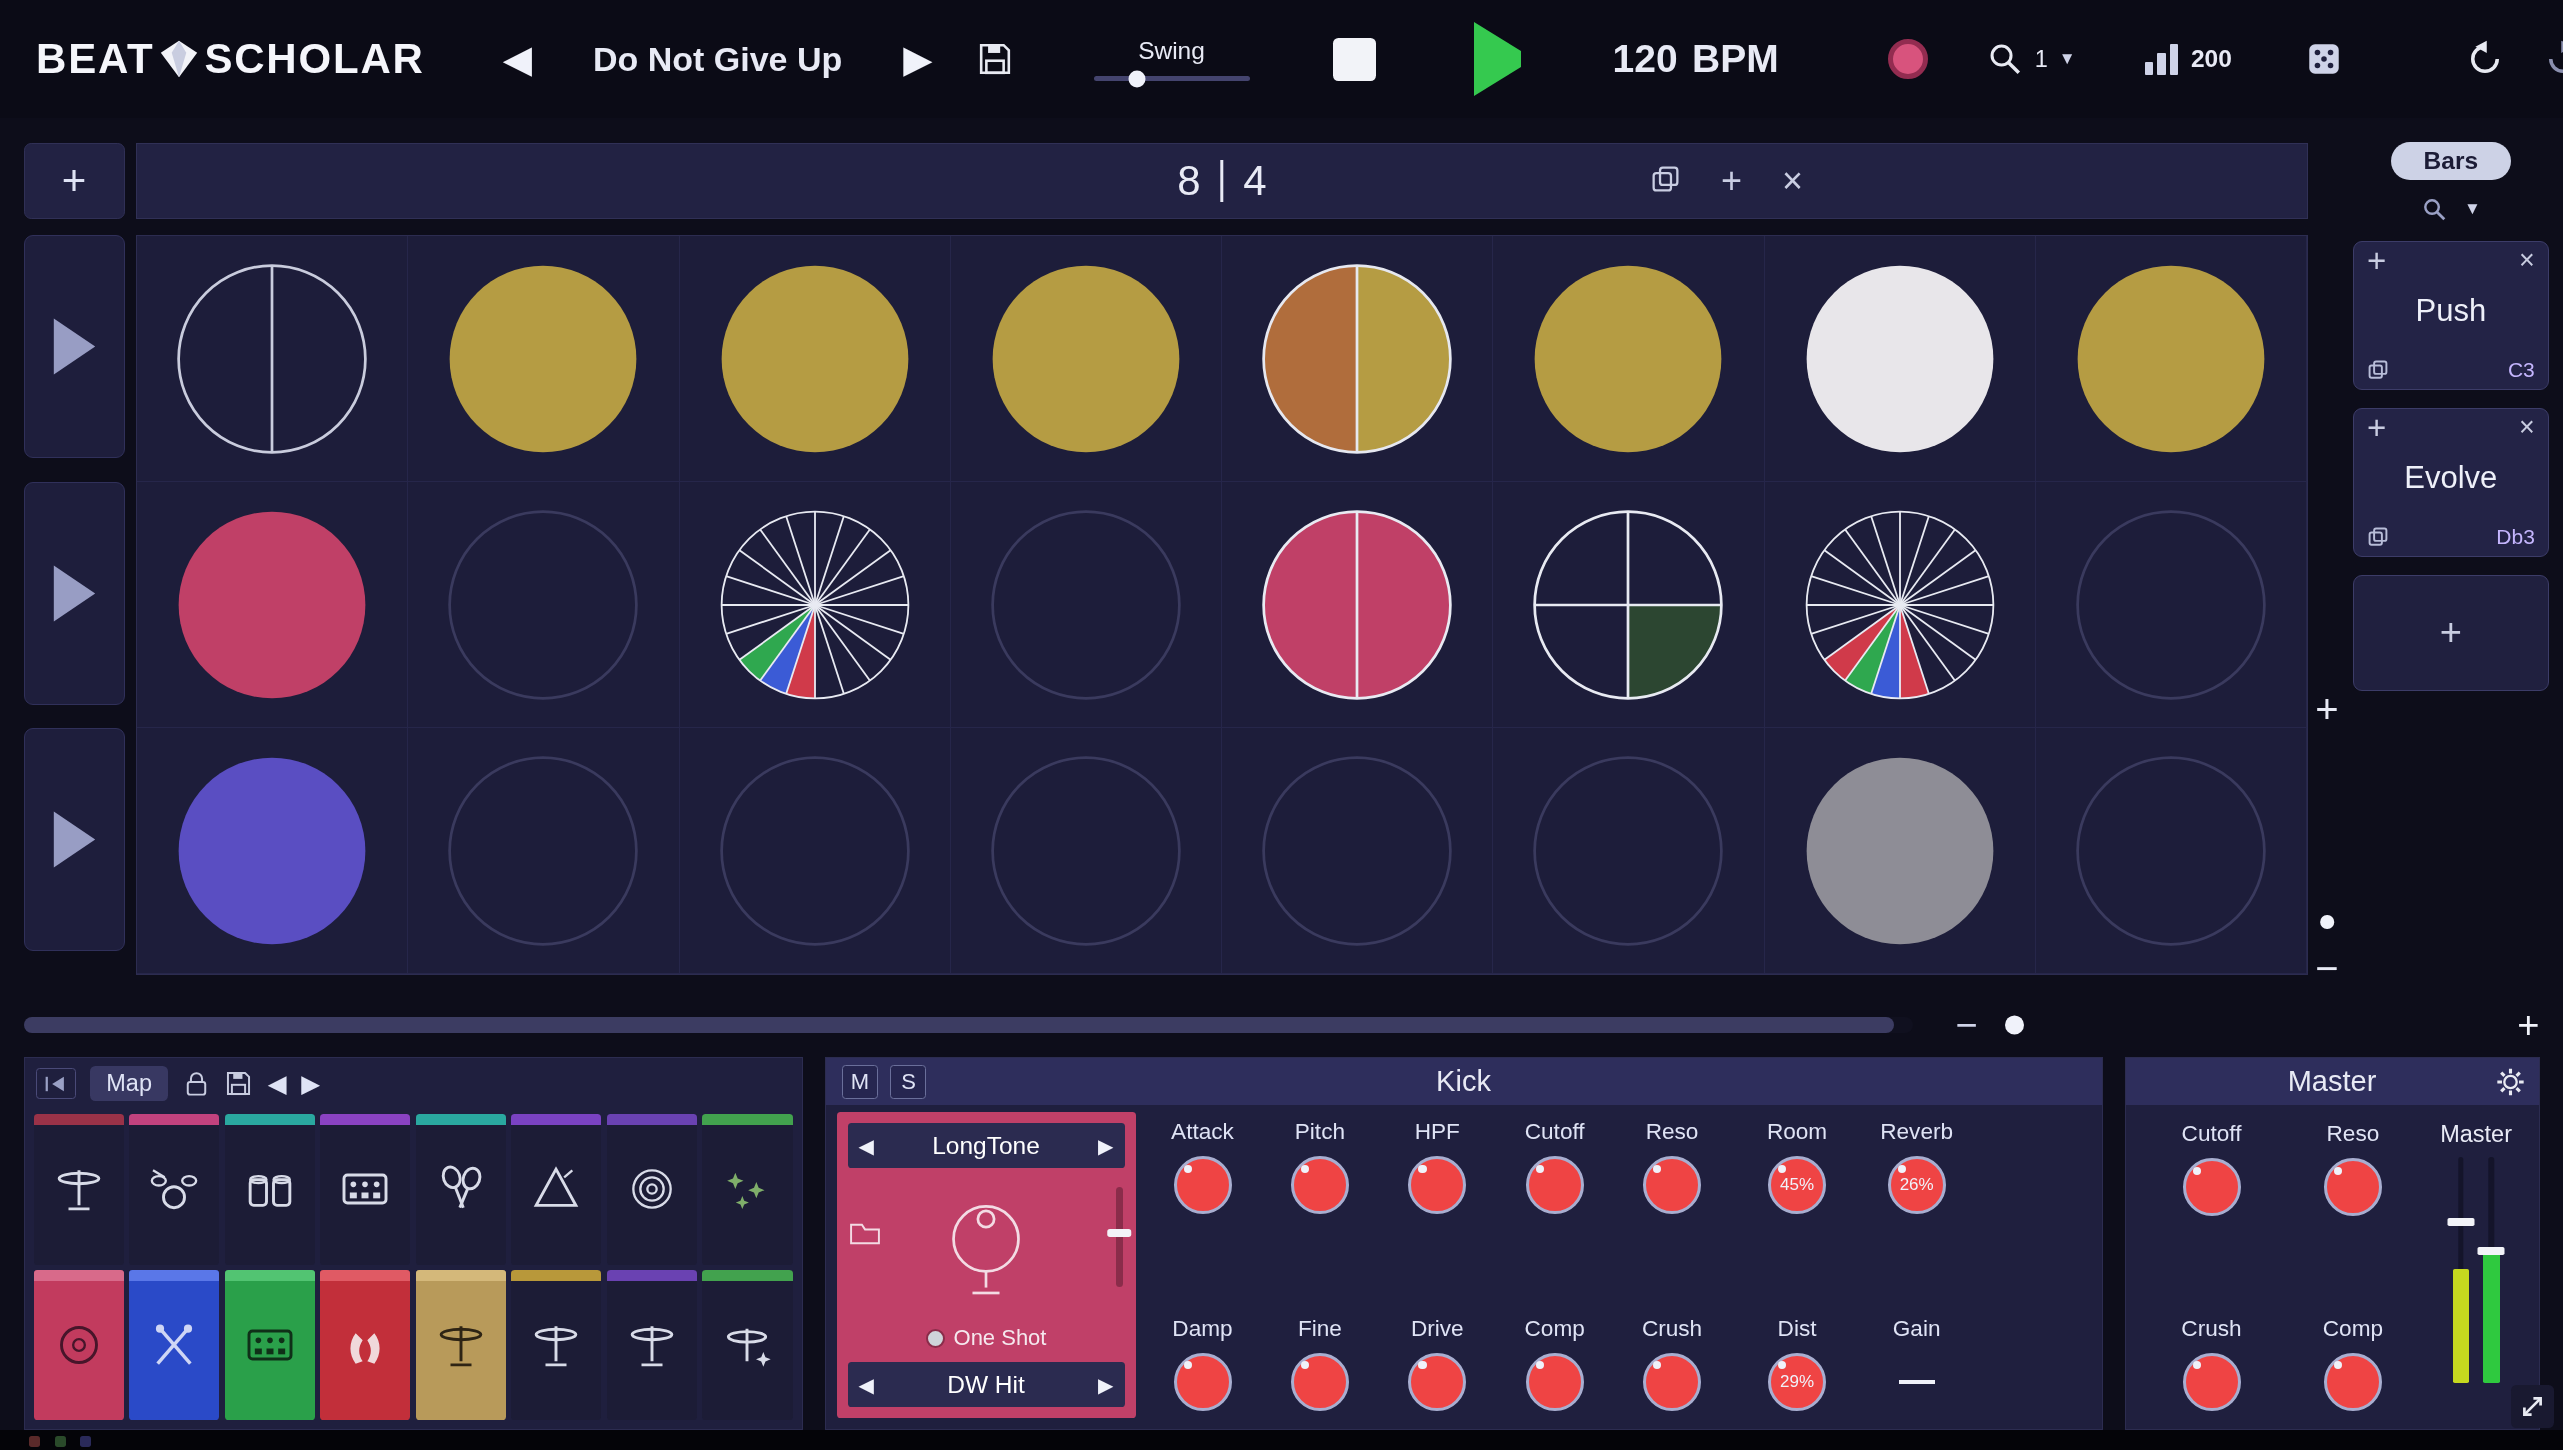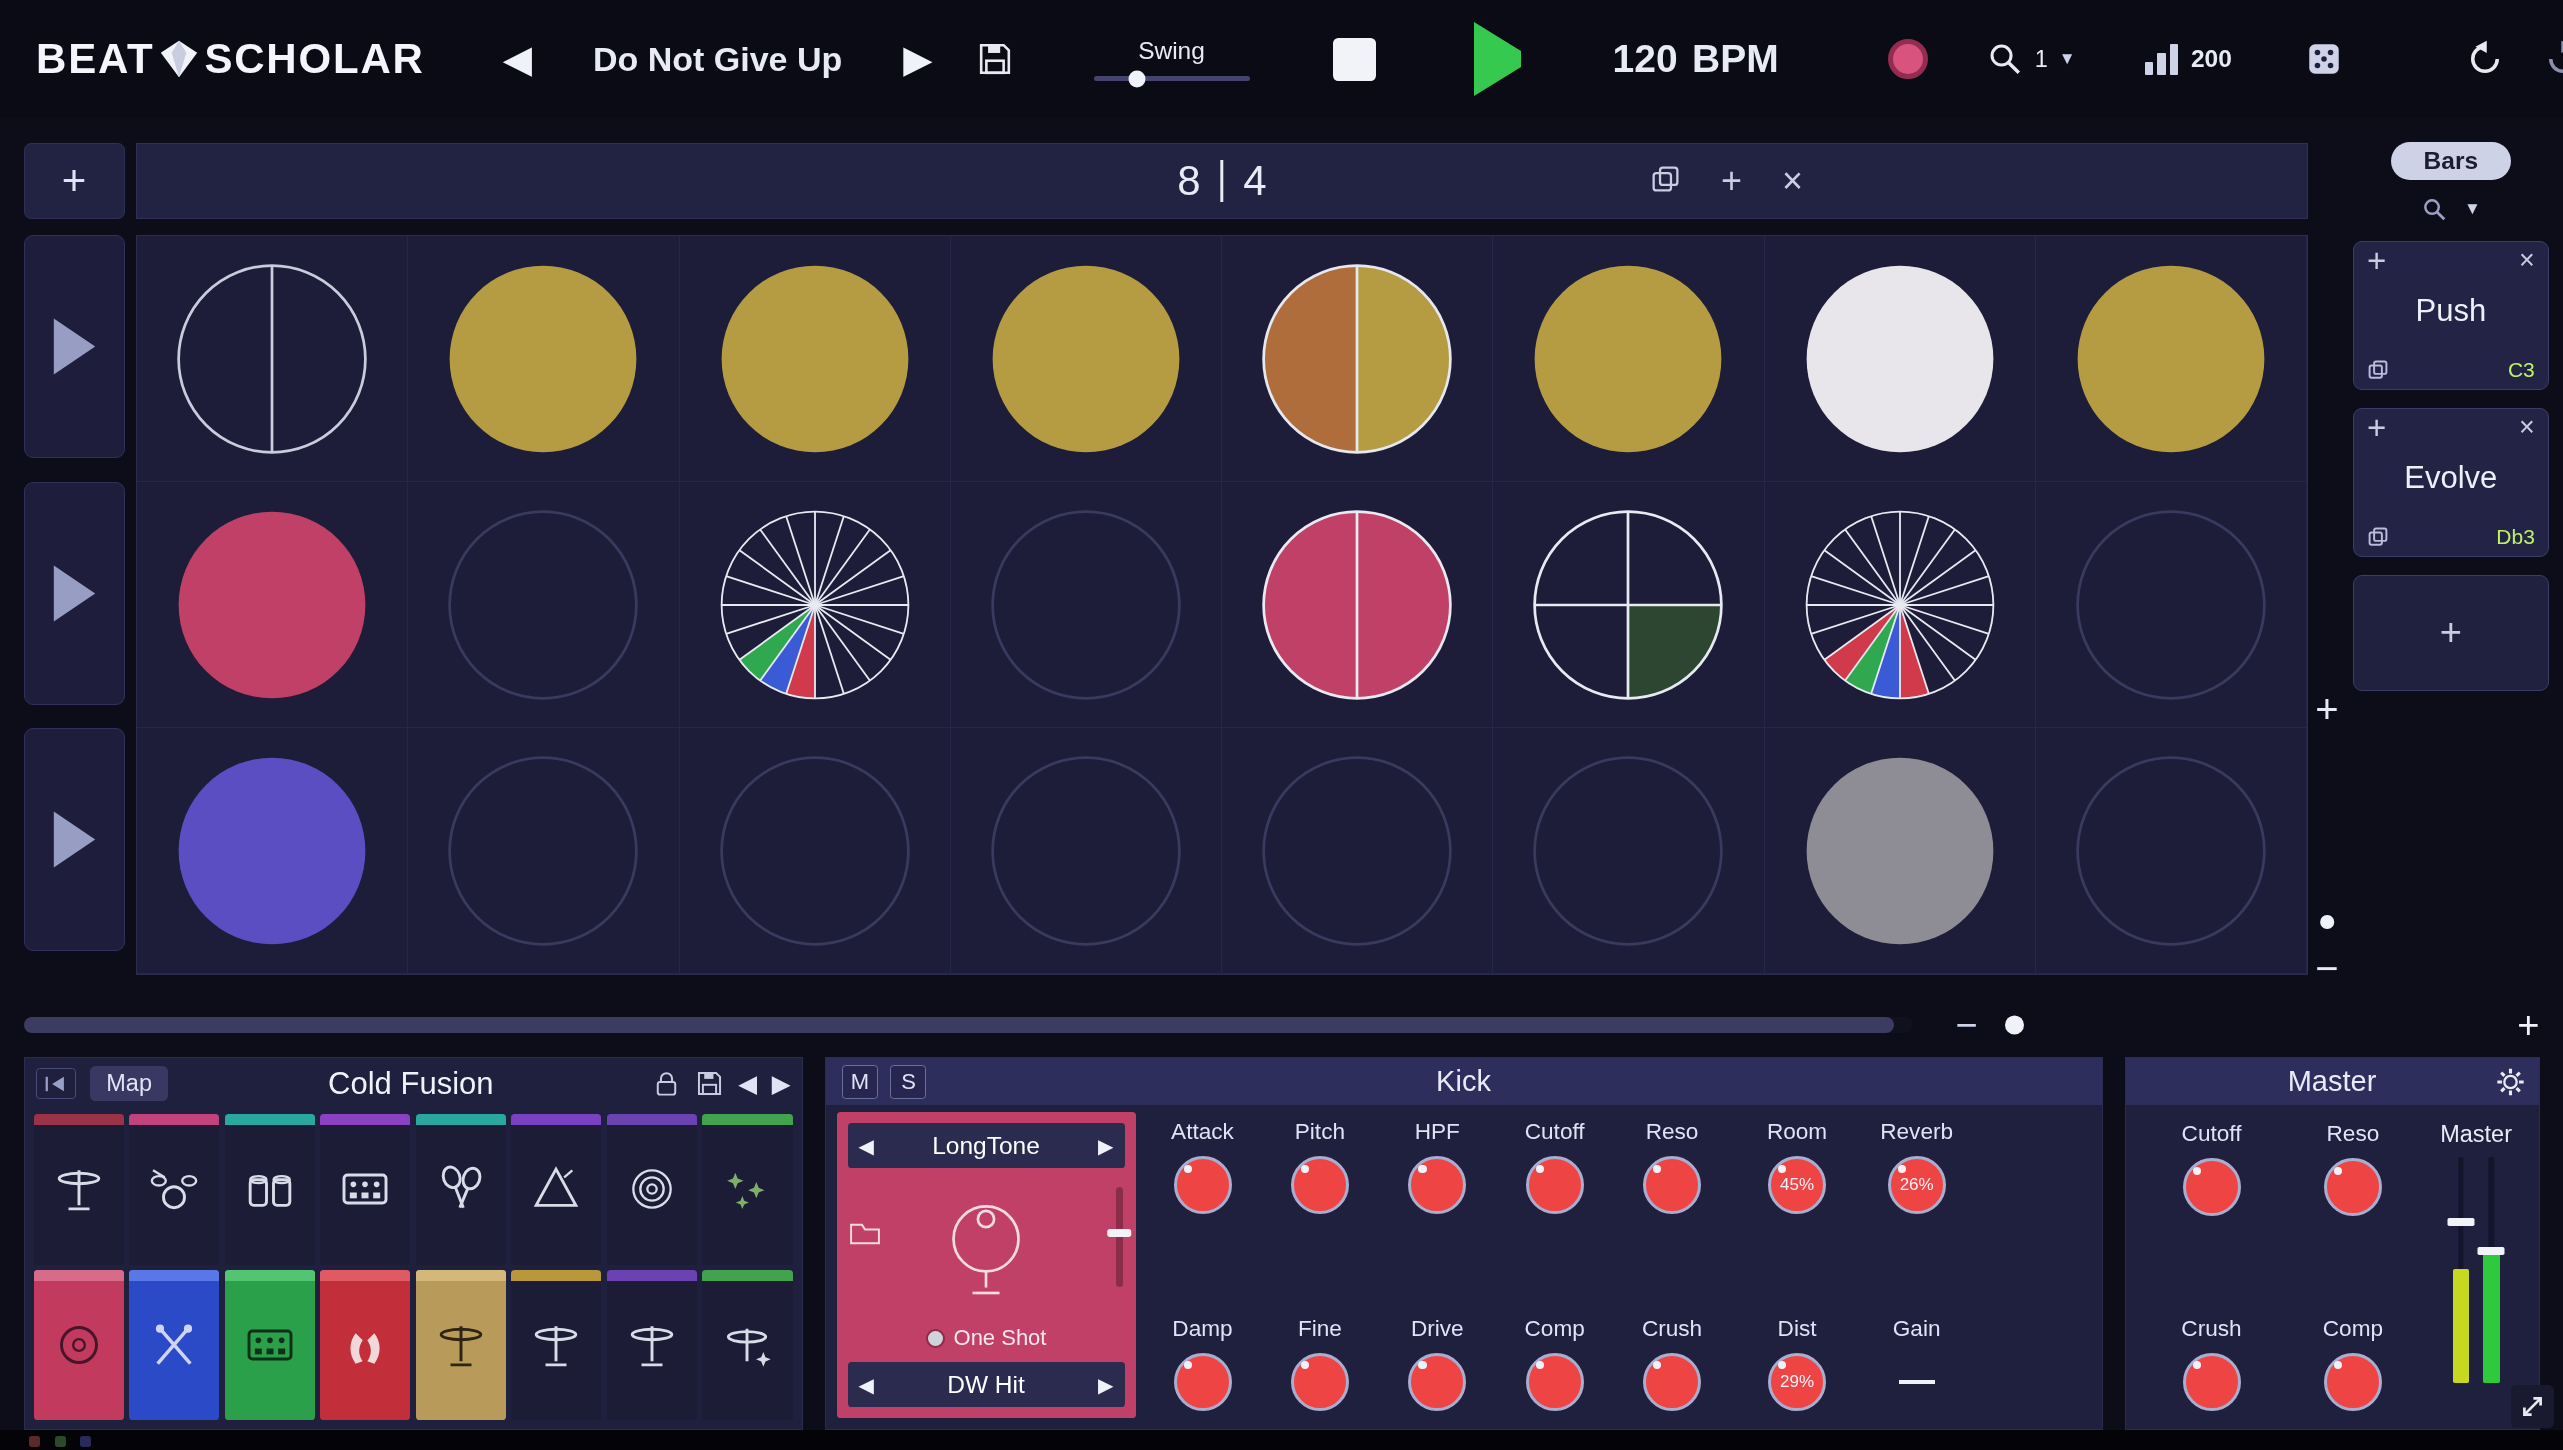--- a/index.html
+++ b/index.html
@@ -56,21 +56,21 @@
 
   
   .right-panel { width:217px; padding:23.5px 14.5px 0 7.2px; }
   .bars-btn { display:block; width:120px; height:38px; margin:0 auto; background:#cdd2e6; color:#1c1c36; border-radius:19px; font-size:24.5px; font-weight:700; }
   .rp-zoom { display:flex; justify-content:center; align-items:center; gap:16.3px; margin:16.3px 0 18px; color:#9aa0c5; }
   .rp-card { position:relative; height:149px; background:#232346; border:0.9px solid #3c3c68; border-radius:9px; margin-bottom:18px; padding:9px 12.7px; }
   .card-add { position:absolute; top:0px; left:12.7px; font-size:33px; color:#c8cce0; }
   .card-x { position:absolute; top:3.6px; right:12.7px; font-size:27px; color:#c8cce0; }
   .card-name { text-align:center; margin-top:42px; font-size:31px; color:#eef0f9; }
   .card-foot { position:absolute; left:12.7px; right:12.7px; bottom:7.2px; display:flex; justify-content:space-between; align-items:center; }
-  .card-note { font-size:21px; color:#bef264; }
+  .card-note { font-size:21px; color:#c4b5fd; }
   .rp-card.empty { height:116px; display:flex; align-items:center; justify-content:center; padding:0; background:#20203f; }
   .rp-card.empty .plus { font-size:38px; color:#c8cce0; }
 
   
   .scroll-row { height:42px; display:flex; align-items:center; padding:0 23.5px; }
   .hscroll { width:1889px; height:16.3px; background:#10101f; border-radius:8.2px; }
   .hthumb { width:99%; height:100%; background:#3c3c62; border-radius:8.2px; }
   .zoom-minus { font-size:38px; color:#cfd3e8; margin-left:43px; line-height:1; }
   .zoom-track { width:235px; height:3.6px; position:relative; margin:0 14.5px; }
   .zoom-dot { position:absolute; left:12.7px; top:50%; transform:translateY(-50%); width:19px; height:19px; border-radius:50%; background:#f0f2fa; }
@@ -527,21 +527,20 @@
 
     <section class="panel library">
       <div class="lib-header">
         <button class="collapse-btn">
           <svg width="23.5" height="18" viewBox="0 0 26 20">
               <line x1="3" y1="2" x2="3" y2="18" stroke="#9aa0c5" stroke-width="2.5"></line>
               <polygon points="22,2 9,10 22,18" fill="#9aa0c5"></polygon>
             </svg>
         </button>
         <button class="map-btn">Map</button>
-        <div class="kit-name">Cold Fusion</div>
         <span class="lib-ic">
           <svg width="27" height="31" viewBox="0 0 34 38">
               <rect x="6" y="17" width="22" height="16" rx="3" fill="none" stroke="#c8cce0" stroke-width="2.5"></rect>
               <path d="M10 17 v-4 a7 7 0 0 1 14 0 v4" fill="none" stroke="#c8cce0" stroke-width="2.5"></path>
             </svg>
         </span>
         <button class="lib-ic">
           <svg width="29" height="29" viewBox="0 0 44 44">
               <path d="M6 6 h26 l6 6 v26 h-32 z" fill="none" stroke="#c8cce0" stroke-width="3"></path>
               <rect x="14" y="6" width="14" height="9" fill="#c8cce0"></rect>

